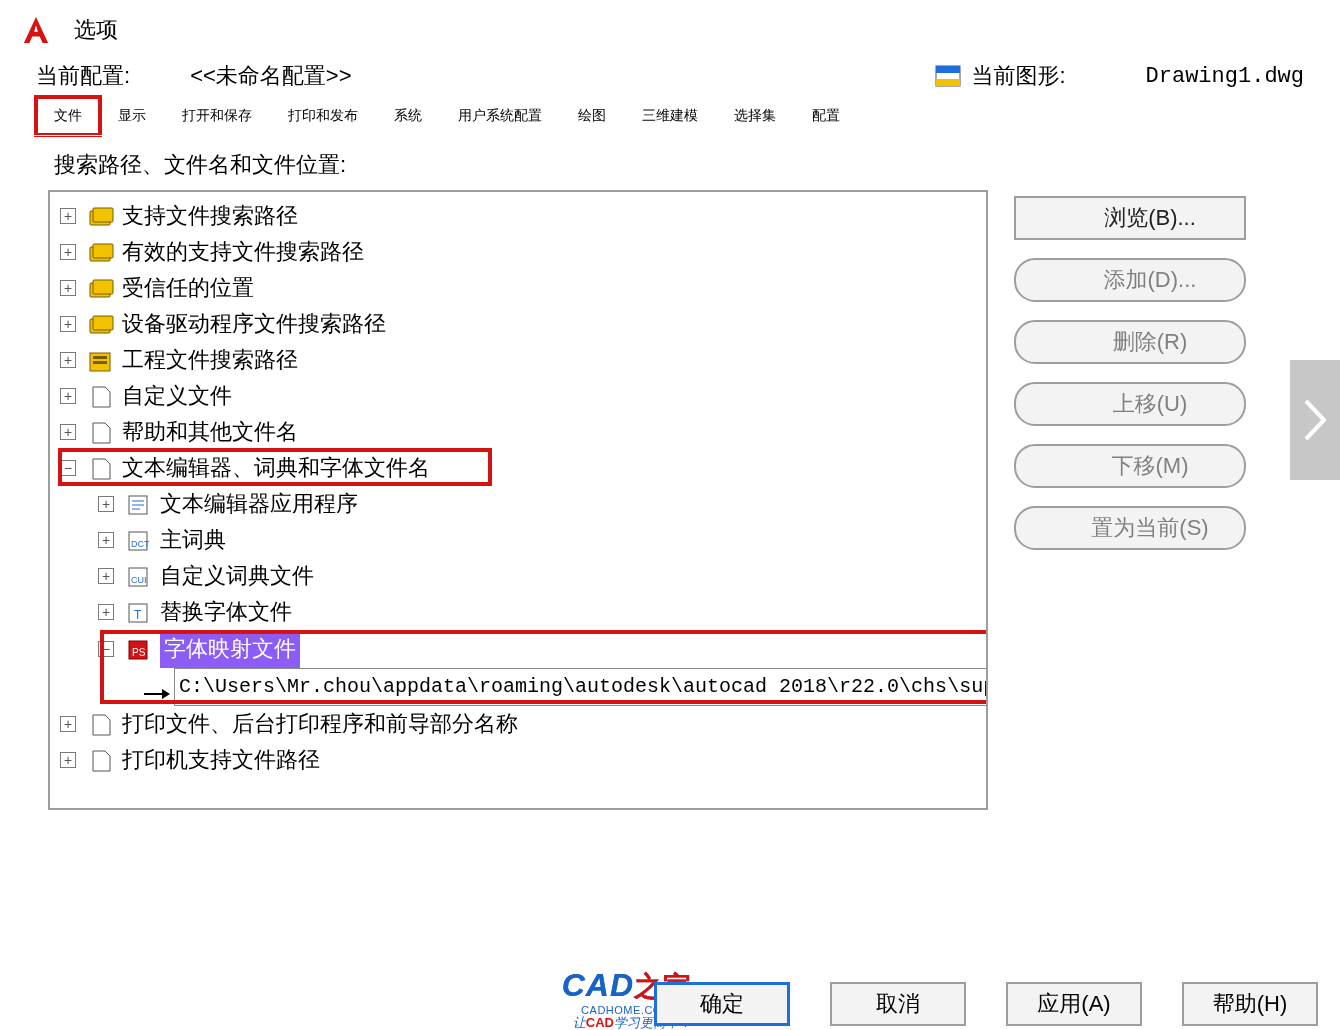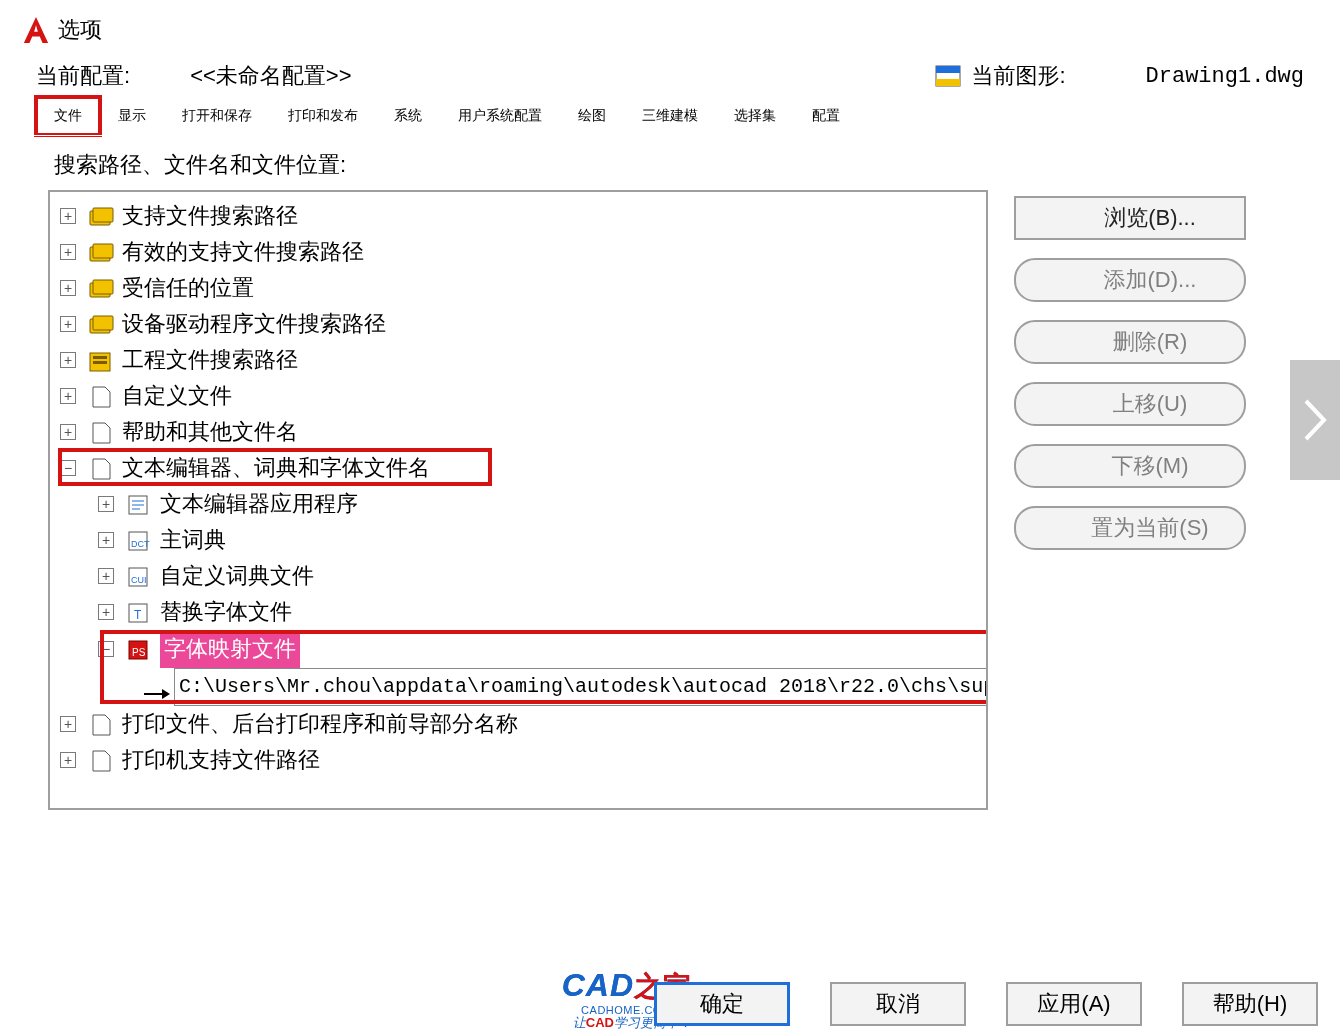--- a/index.html
+++ b/index.html
@@ -9,21 +9,21 @@
     background: #fff;
     width: 1340px;
     height: 1030px;
     overflow: hidden;
     position: relative;
   }
   .title-bar {
     display: flex;
     align-items: center;
     padding: 15px 22px 10px;
-    gap: 8px;
+    gap: 24px;
   }
   .app-icon {
     width: 28px; height: 30px;
     position: relative;
   }
   .app-icon svg { width:100%; height:100%; }
   .title-text { font-size: 22px; }
   .config-row {
     display: flex;
     align-items: center;
@@ -94,21 +94,21 @@
     margin-right:12px;
     flex-shrink:0;
   }
   .folder-icon, .file-icon, .leaf-icon {
     width:26px; height:24px; flex-shrink:0; margin-right:8px;
     display:inline-block;
   }
   .indent1 { margin-left:38px; }
   .indent2 { margin-left:82px; }
   .selected-label {
-    background:#ec4899; color:#fff; padding:1px 4px;
+    background:#8b5cf6; color:#fff; padding:1px 4px;
   }
   .path-text {
     font-family:"Courier New", monospace;
     font-size:20px;
     background:#fff;
     border:1px solid #8a8a8a;
     padding:0 4px;
   }
   .arrow-icon {
     width:28px; height:18px; margin-right:4px; flex-shrink:0;

